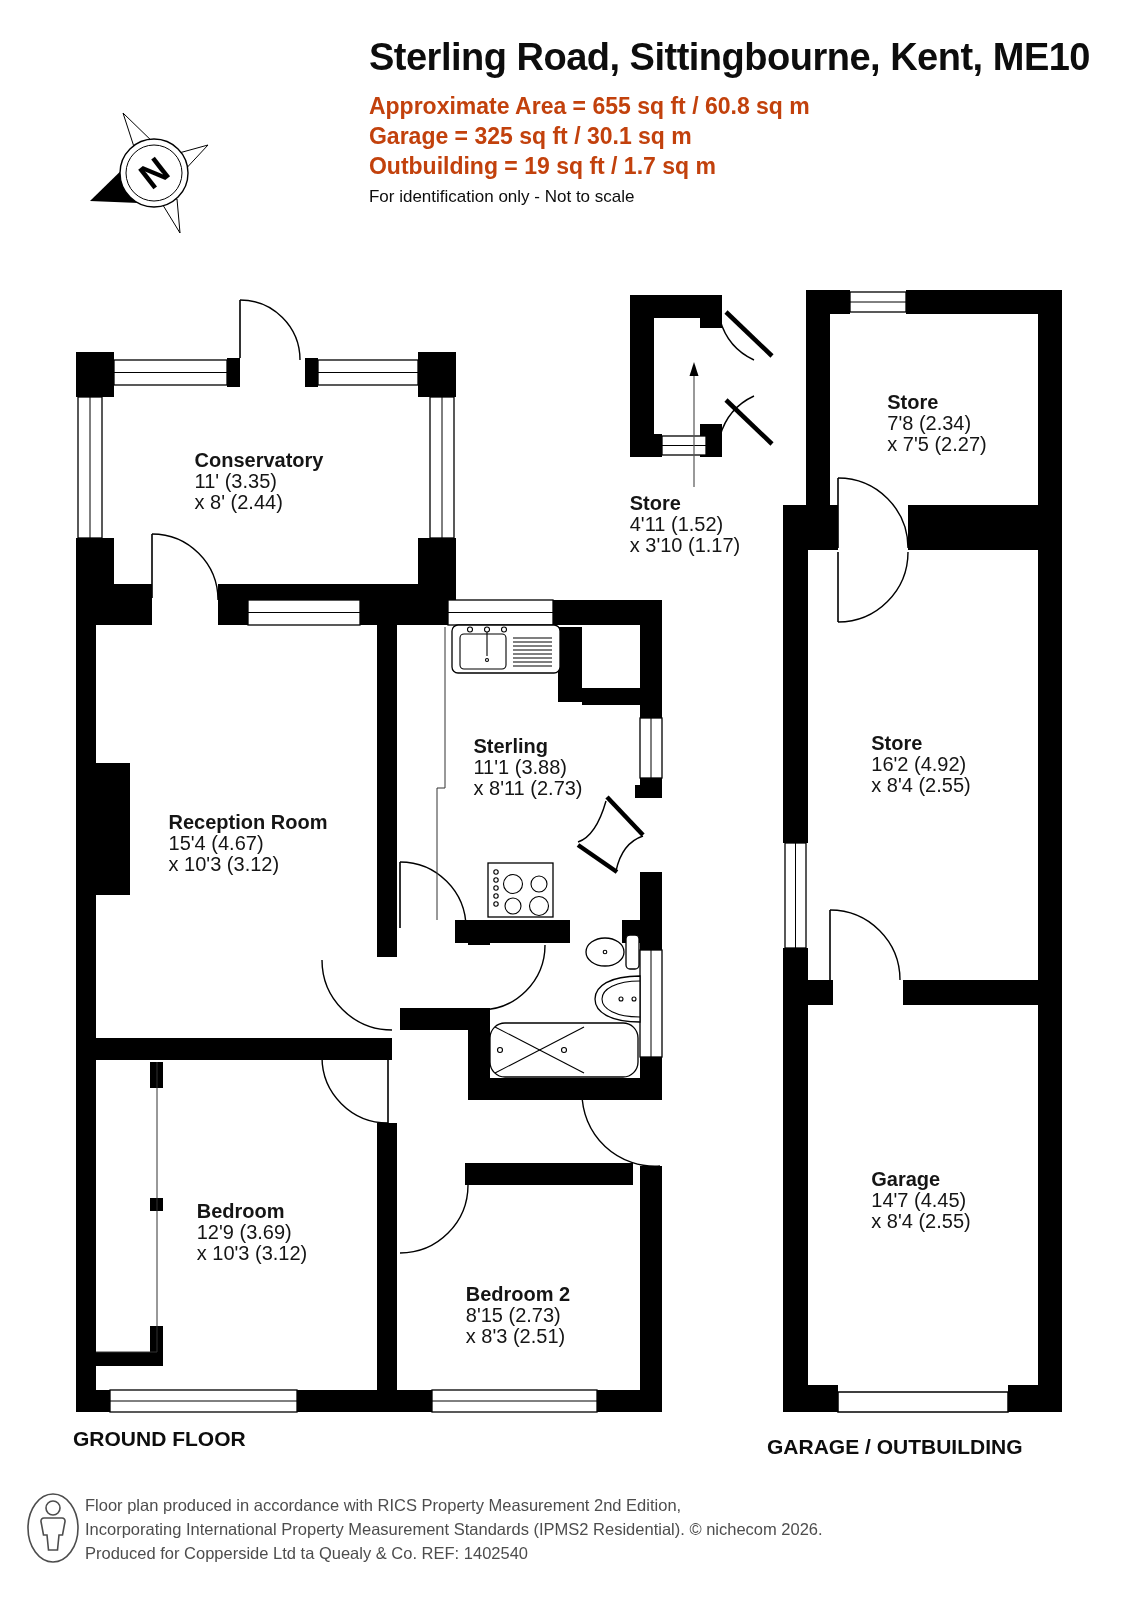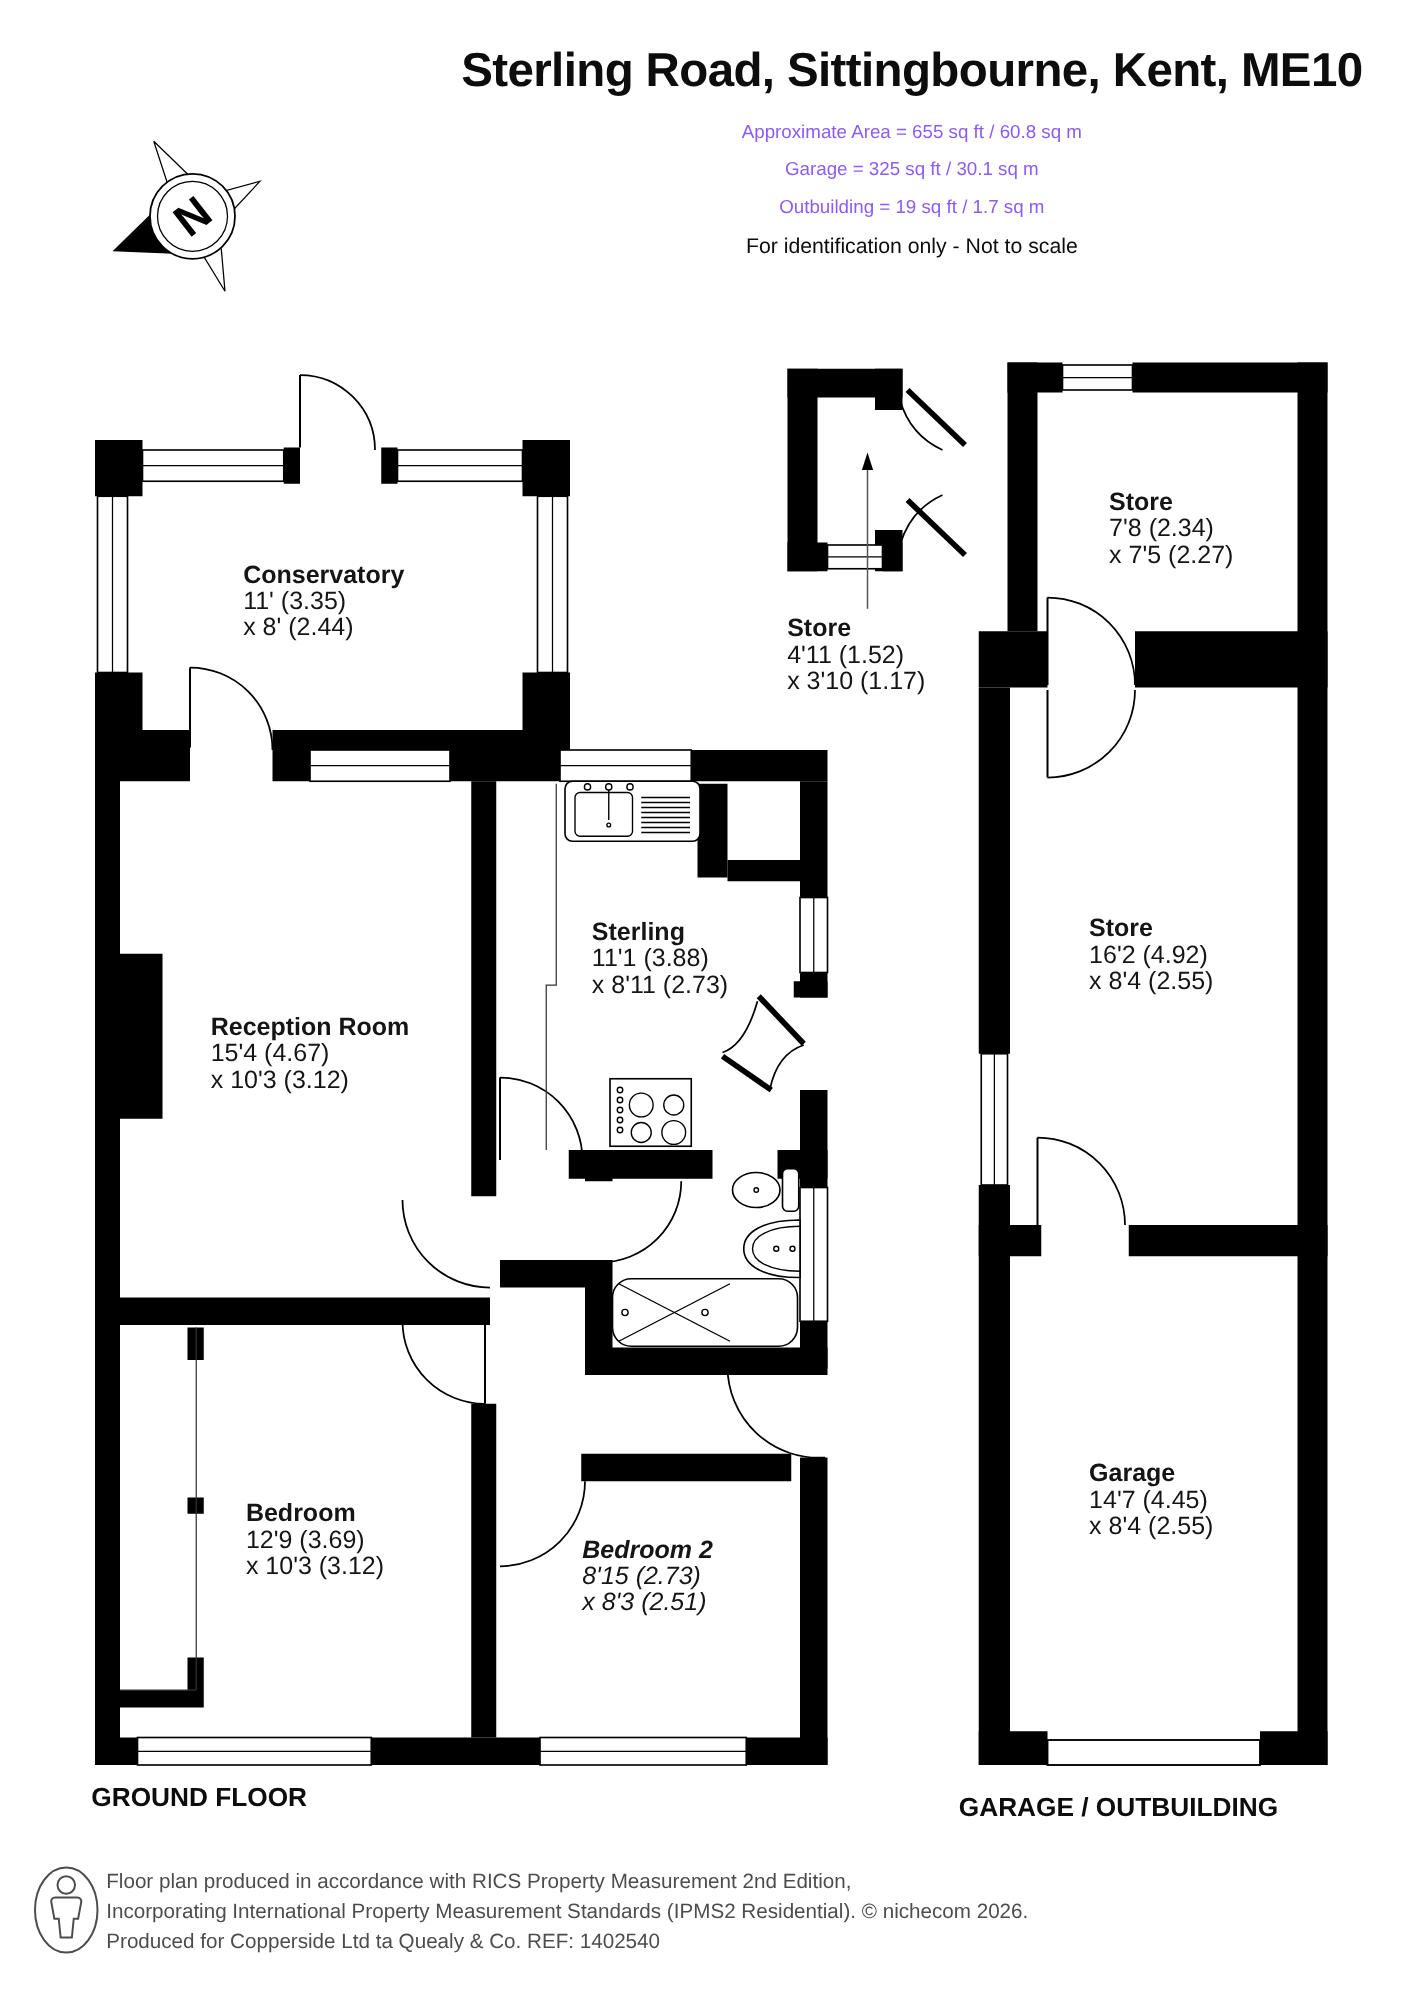--- a/index.html
+++ b/index.html
@@ -12,23 +12,23 @@
   .door{fill:none;stroke:#000;stroke-width:1.4;}
   .leaf{stroke:#000;stroke-width:1.6;}
   .dbl{stroke:#000;stroke-width:4.5;}
   .fx{fill:#fff;stroke:#000;stroke-width:1.3;}
   .fxl{fill:none;stroke:#000;stroke-width:1.1;}
   .thinl{fill:none;stroke:#333;stroke-width:1;}
   .cpsthin{fill:#fff;stroke:#000;stroke-width:1;}
   .cpsblack{fill:#000;stroke:none;}
   .person{fill:none;stroke:#4d4d4d;stroke-width:1.6;}
 
-  .hdr{position:absolute;right:41px;top:36px;text-align:center;}
+  .hdr{position:absolute;right:41px;top:36px;text-align:left;}
   .hdr-title{font-size:38px;font-weight:bold;letter-spacing:-0.5px;white-space:nowrap;color:#0d0d0d;}
-  .hdr-areas{margin-top:12px;font-size:15px;line-height:30px;color:#8b5cf6;}
+  .hdr-areas{margin-top:12px;font-size:23px;line-height:30px;color:#c2410c;font-weight:bold;}
   .hdr-note{margin-top:6px;font-size:17px;color:#0d0d0d;}
 
   .room-label{position:absolute;transform:translateX(-50%);text-align:left;
               font-size:20px;line-height:21px;white-space:nowrap;color:#151515;}
   .room-label .rname{font-weight:bold;display:block;}
   .room-label .rdim{display:block;}
 
   .floor-label{position:absolute;font-size:21px;font-weight:bold;color:#0d0d0d;white-space:nowrap;}
 
   .footer-text{position:absolute;left:85px;top:1493px;font-size:16.5px;line-height:24px;
@@ -322,21 +322,21 @@
   <div class="room-label" style="left:528px;top:736px;">
     <span class="rname">Sterling</span>
     <span class="rdim">11'1 (3.88)</span>
     <span class="rdim">x 8'11 (2.73)</span>
   </div>
   <div class="room-label" style="left:252px;top:1201px;">
     <span class="rname">Bedroom</span>
     <span class="rdim">12'9 (3.69)</span>
     <span class="rdim">x 10'3 (3.12)</span>
   </div>
-  <div class="room-label" style="left:518px;top:1230px;font-style:italic;">
+  <div class="room-label" style="left:518px;top:1284px;">
     <span class="rname">Bedroom 2</span>
     <span class="rdim">8'15 (2.73)</span>
     <span class="rdim">x 8'3 (2.51)</span>
   </div>
   <div class="room-label" style="left:685px;top:493px;">
     <span class="rname">Store</span>
     <span class="rdim">4'11 (1.52)</span>
     <span class="rdim">x 3'10 (1.17)</span>
   </div>
   <div class="room-label" style="left:937px;top:392px;">

